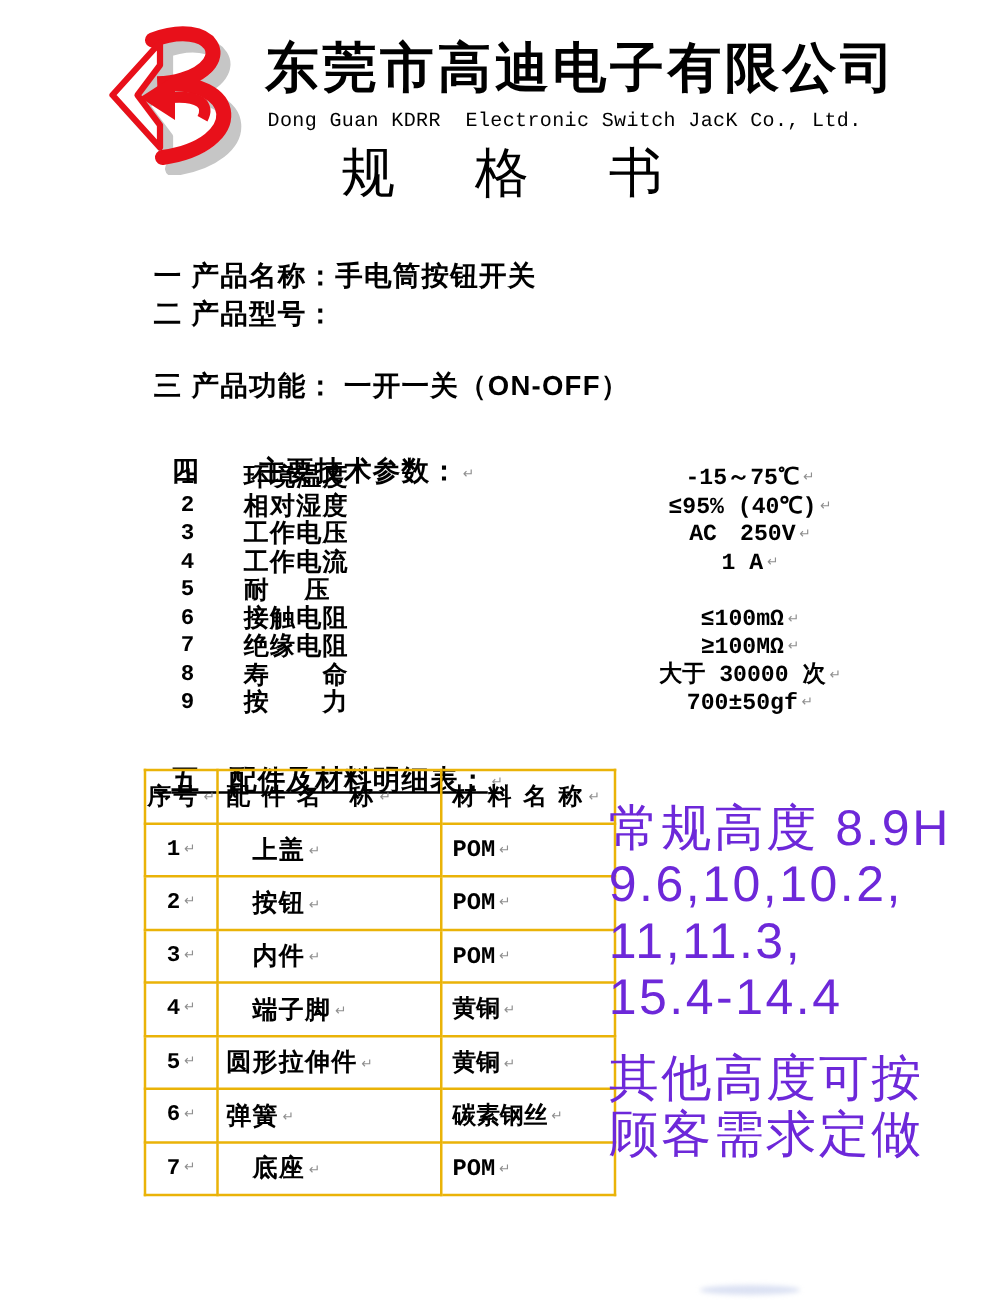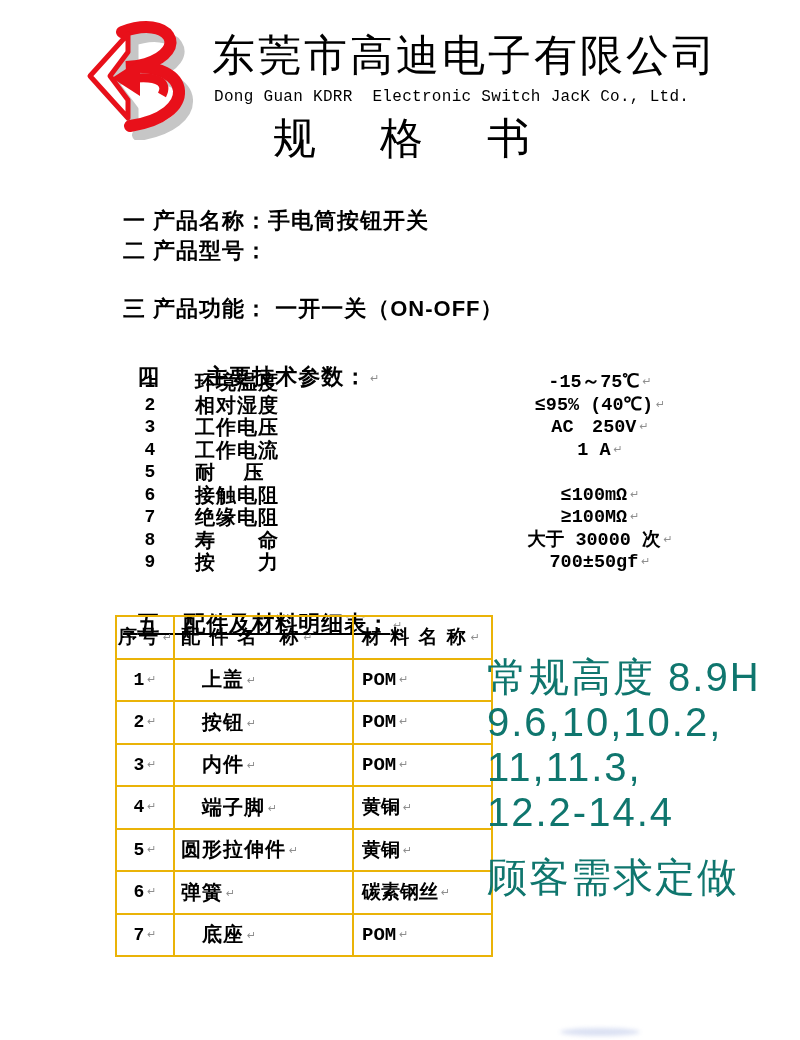--- a/index.html
+++ b/index.html
@@ -6,21 +6,21 @@
   html,body { width:800px; height:1040px; }
   body {
     position:relative; background:#ffffff; color:#000;
     font-family:"Liberation Sans","DejaVu Sans",sans-serif;
     overflow:hidden;
   }
   
   .logo { position:absolute; left:84px; top:14px; width:122px; height:126px; }
   .company-cn {
     position:absolute; left:212px; top:31px;
-    font-size:43px; font-weight:normal; letter-spacing:3px; line-height:1.15;
+    font-size:43px; font-weight:bold; letter-spacing:3px; line-height:1.15;
     white-space:nowrap;
   }
   .company-en {
     position:absolute; left:214px; top:88px;
     font-family:"Liberation Mono","DejaVu Sans Mono",monospace;
     font-size:16px; font-weight:500; letter-spacing:0.3px; white-space:pre;text-align:center;
   }
   .doc-title {
     position:absolute; left:273px; top:110px;
     font-size:43px; font-weight:500; letter-spacing:64px; white-space:nowrap;
@@ -64,23 +64,22 @@
     font-size:18px; font-weight:bold;
   }
   .cell-part { font-size:20px; font-weight:bold; letter-spacing:1px; }
   .cell-mat {
     font-family:"Liberation Mono","DejaVu Sans Mono",monospace;
     font-size:19px; font-weight:bold;
   }
   
   .note {
     position:absolute; left:487px; width:310px;
-    font-size:40px; line-height:45px; letter-spacing:2px; color:#0f766e;
+    font-size:40px; line-height:45px; letter-spacing:2px; color:#6d28d9;
     white-space:nowrap;
-    margin-top:14px;
   }
   #note1 { top:641px; } #note2 { top:841px; }
   
   .pm {  
     color:#8f8f8f; font-size:11px; font-weight:normal; letter-spacing:0;
     margin-left:3px; vertical-align:2px;
     font-family:"DejaVu Sans",sans-serif;
   }
   .smudge {
     position:absolute; left:560px; top:1028px; width:80px; height:8px;
@@ -210,19 +209,20 @@
     <td class="col-part cell-part"><span>　底座</span><span class="pm">↵</span></td>
     <td class="col-mat cell-mat"><span>POM</span><span class="pm">↵</span></td>
   </tr>
 </tbody>
   </table>
 
 <div class="note" id="note1">
   <div>常规高度 8.9H</div>
   <div>9.6,10,10.2,</div>
   <div>11,11.3,</div>
-  <div>12.2-14.4</div>
+  <div>15.4-14.4</div>
 </div>
 <div class="note" id="note2">
+  <div>其他高度可按</div>
   <div>顾客需求定做</div>
 </div>
 
 <div class="smudge"></div>
 
 </body></html>

